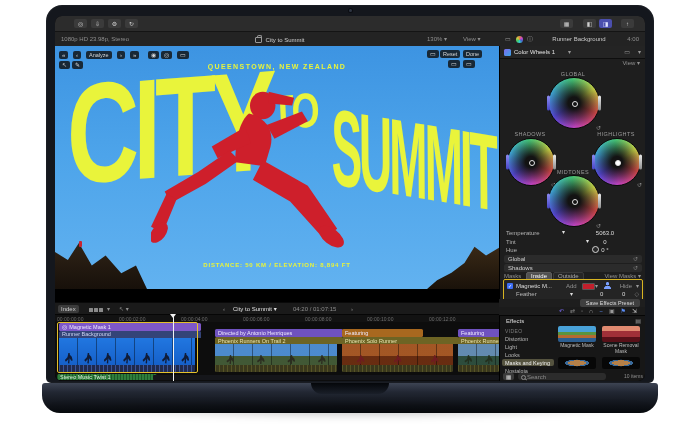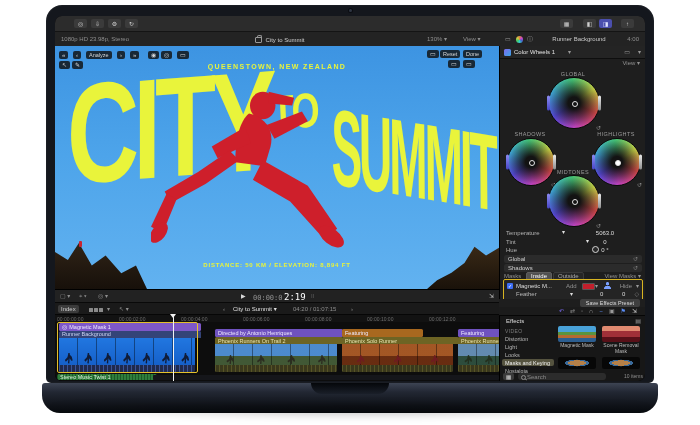--- a/index.html
+++ b/index.html
@@ -330,30 +330,20 @@
       <span class="ic" style="color:#7b6bf0">↶</span>
       <span class="ic" style="color:#8a8a8a">⇄</span>
       <span class="ic" style="color:#6a6a6a">▫</span>
       <span class="ic" style="color:#9a9a9a">∩</span>
       <span class="ic" style="color:#5b8df5">−</span>
       <span class="ic" style="color:#9a9a9a">▣</span>
       <span class="ic" style="color:#5b8df5">⚑</span>
       <span class="ic" style="color:#c5c5c5">⇲</span>
     </div>
 
-    <div class="transport">
-      <span class="abs dim" style="left:5px;top:3px"><span class="ic">▢</span> <span class="ic">▾</span></span>
-      <span class="abs dim" style="left:24px;top:3px"><span class="ic">⌖</span> <span class="ic">▾</span></span>
-      <span class="abs dim" style="left:43px;top:3px"><span class="ic">◎</span> <span class="ic">▾</span></span>
-      <span class="abs" style="left:186px;top:3px;color:#d8d8d8"><span class="ic">▶</span></span>
-      <span class="abs tc dim" style="left:198px;top:3.5px;font-size:7px">00:00:0</span>
-      <span class="abs tc" style="left:229px;top:1.5px;font-size:9px;color:#fff">2:19</span>
-      <span class="abs dim" style="left:256px;top:3px">⁞⁞</span>
-      <span class="abs" style="right:5px;top:3px;color:#bdbdbd"><span class="ic">⇲</span></span>
-    </div>
 
     <div class="tlheader">
       <div class="chip" style="left:3px;top:2px;height:8px;padding:0 3px">
               <span>Index</span>
             </div>
       <span class="abs mini-rects" style="left:34px;top:3.5px"><i></i><i></i><i></i></span>
       <span class="abs ic dim" style="left:52px;top:3px">▾</span>
       <span class="abs dim" style="left:64px;top:3px"><span class="ic">↖</span> <span class="ic">▾</span></span>
       <span class="abs ic dim" style="left:168px;top:3px">‹</span>
       <span class="abs" style="left:178px;top:3px;color:#e0e0e0"><span>City to Summit</span> <span class="ic">▾</span></span>

